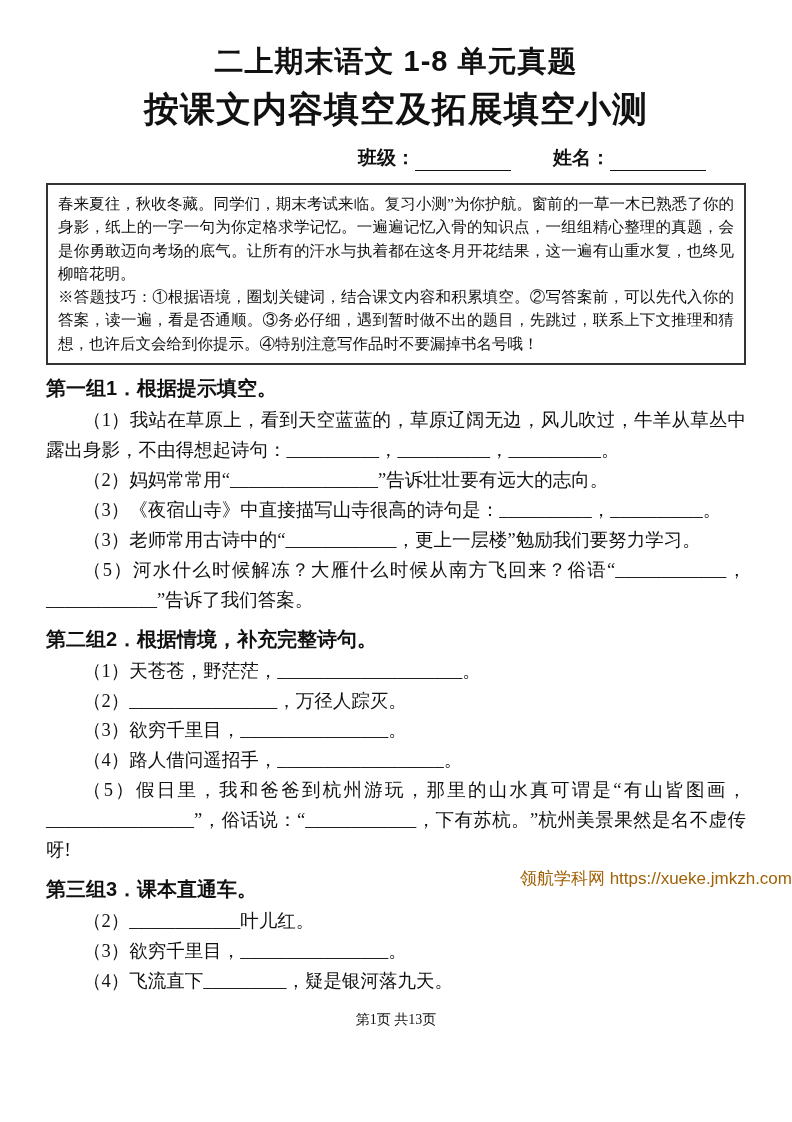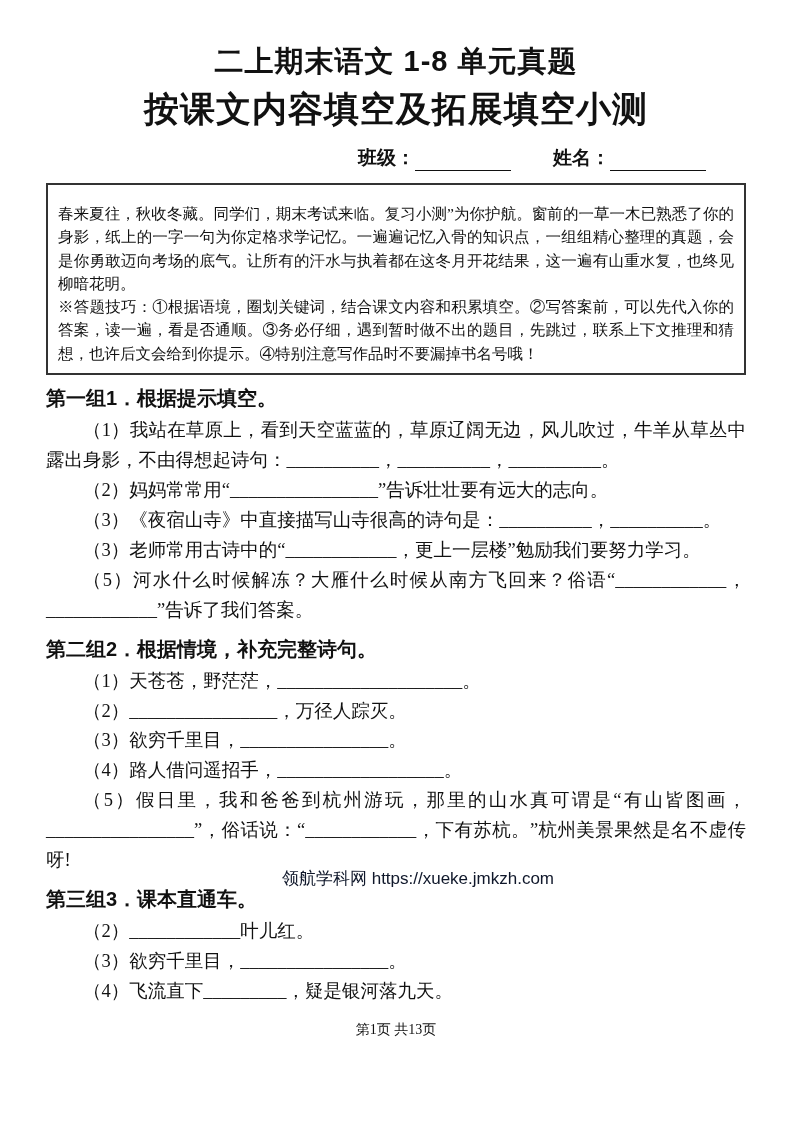--- a/index.html
+++ b/index.html
@@ -43,21 +43,21 @@
     display:inline-block;
     width:96px;
     height:1.05em;
     border-bottom:1.5px solid #111;
     vertical-align:bottom;
   }
   .idgap { display:inline-block; width:42px; }
   .introbox {
     border:2px solid #333;
     margin-top:12px;
-    padding:17px 10px 8px 10px;
+    padding:7px 10px 8px 10px;
     font-size:15.5px;
     line-height:1.5;
   }
   .introbox p { text-align:justify; }
   .section { margin-top:10px; }
   .sec-heading {
     font-family:"Liberation Sans", sans-serif;
     font-weight:bold;
     font-size:20px;
     margin:10px 0 4px 0;
@@ -70,23 +70,23 @@
   }
   .footer {
     text-align:center;
     font-size:14px;
     margin-top:14px;
   }
   .watermark {
     position:absolute;
     left:0; right:0;
     bottom:10px;
-    text-align:center;
+    text-align:right;
     font-size:17px;
-    color:#0f172a;
+    color:#a16207;
     font-family:"Liberation Sans", sans-serif;
     text-decoration:none;
     padding-left:44px;
   }
 </style>
 </head>
 <body>
 
 <div class="page">
 

